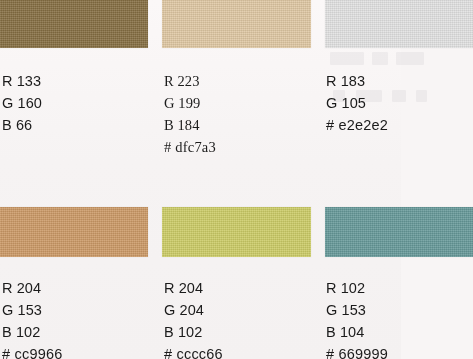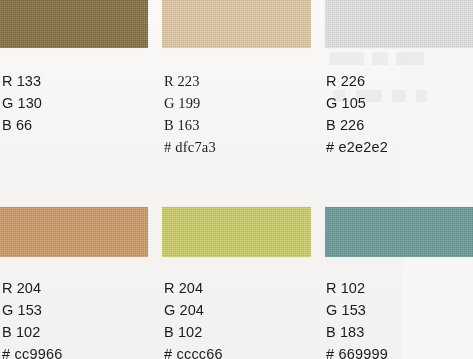--- a/index.html
+++ b/index.html
@@ -67,37 +67,36 @@
   <div class="ghost" style="left:372px; top:52px; width:16px; height:13px;"></div>
   <div class="ghost" style="left:396px; top:52px; width:28px; height:13px;"></div>
   <div class="ghost" style="left:333px; top:90px; width:12px; height:12px;"></div>
   <div class="ghost" style="left:356px; top:90px; width:26px; height:12px;"></div>
   <div class="ghost" style="left:392px; top:90px; width:14px; height:12px;"></div>
   <div class="ghost" style="left:416px; top:90px; width:11px; height:12px;"></div>
 
   <div class="swatch" style="left:0px; top:0px; width:148px; height:48px; background-color:#856e42;"></div>
   <div class="labels" style="left:2px; top:70px;">
     <div class="line">R 133</div>
-    <div class="line">G 130</div>
+    <div class="line">G 160</div>
     <div class="line">B 66</div>
   </div>
 
   <div class="swatch" style="left:162px; top:0px; width:149px; height:48px; background-color:#dfc7a3;"></div>
   <div class="labels" style="left:164px; top:70px;font-family:Liberation Serif, serif;">
     <div class="line">R 223</div>
     <div class="line">G 199</div>
-    <div class="line">B 163</div>
+    <div class="line">B 184</div>
     <div class="line hexline"># dfc7a3</div>
   </div>
 
   <div class="swatch" style="left:325px; top:0px; width:148px; height:48px; background-color:#e2e2e2;"></div>
   <div class="labels" style="left:326px; top:70px;">
-    <div class="line">R 226</div>
+    <div class="line">R 183</div>
     <div class="line">G 105</div>
-    <div class="line">B 226</div>
     <div class="line hexline"># e2e2e2</div>
   </div>
 
   <div class="swatch" style="left:0px; top:207px; width:148px; height:50px; background-color:#cc9966;"></div>
   <div class="labels" style="left:2px; top:277px;">
     <div class="line">R 204</div>
     <div class="line">G 153</div>
     <div class="line">B 102</div>
     <div class="line hexline"># cc9966</div>
   </div>
@@ -107,17 +106,17 @@
     <div class="line">R 204</div>
     <div class="line">G 204</div>
     <div class="line">B 102</div>
     <div class="line hexline"># cccc66</div>
   </div>
 
   <div class="swatch" style="left:325px; top:207px; width:148px; height:50px; background-color:#669999;"></div>
   <div class="labels" style="left:326px; top:277px;">
     <div class="line">R 102</div>
     <div class="line">G 153</div>
-    <div class="line">B 183</div>
+    <div class="line">B 104</div>
     <div class="line hexline"># 669999</div>
   </div>
 
 </div>
 
 </body></html>

